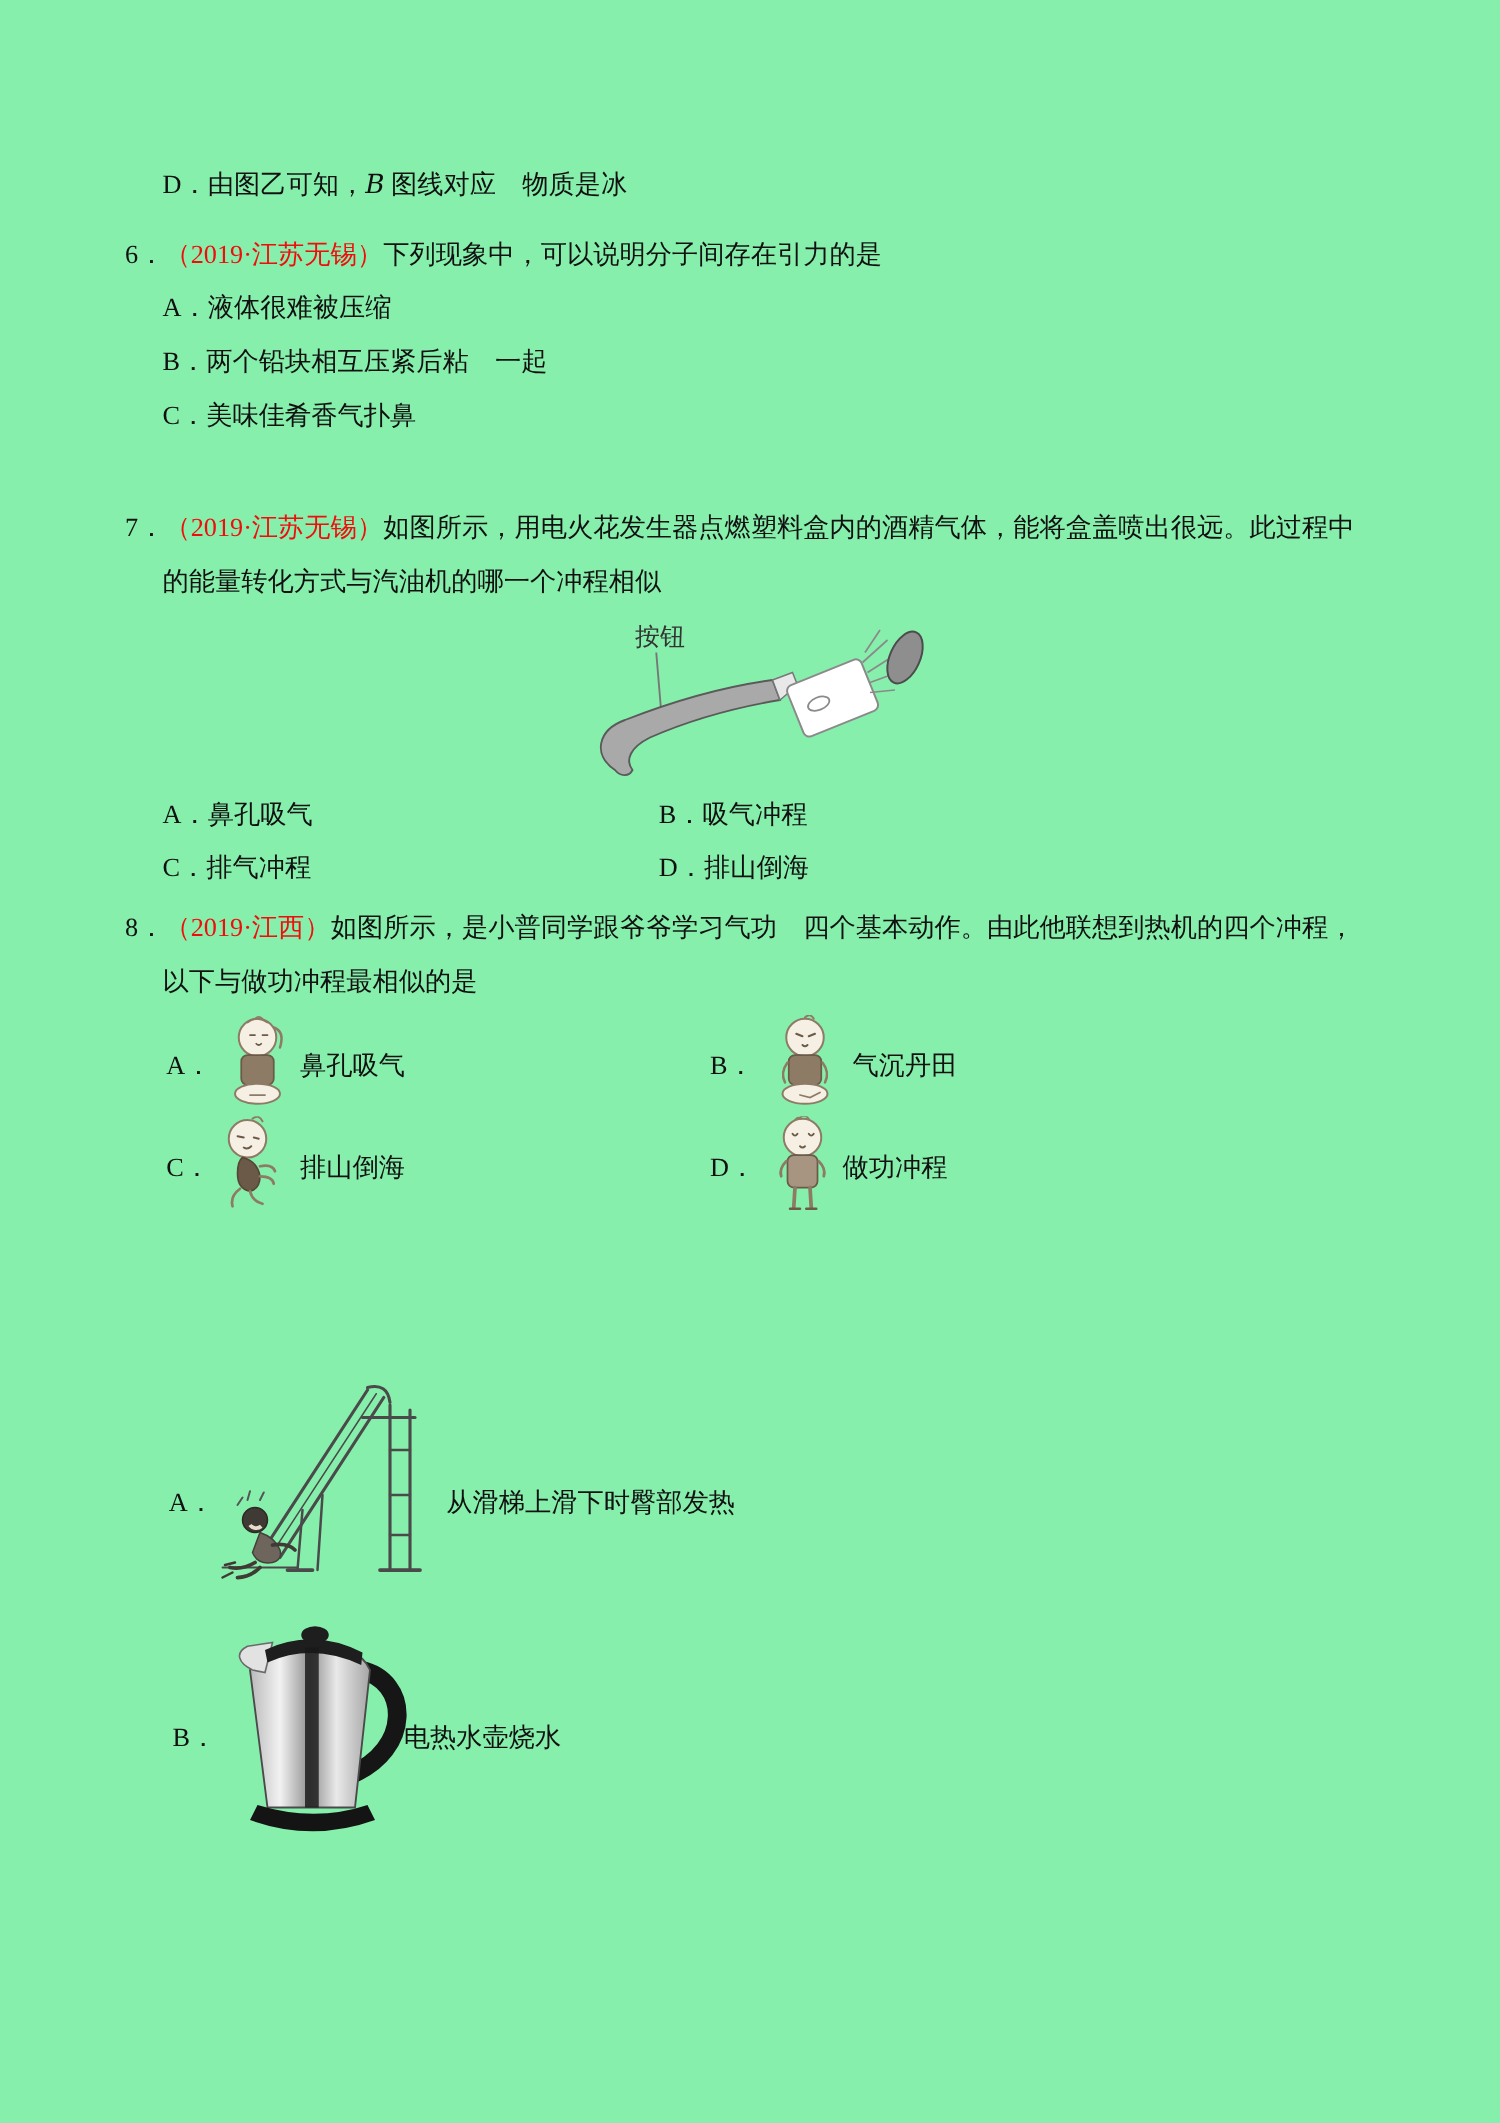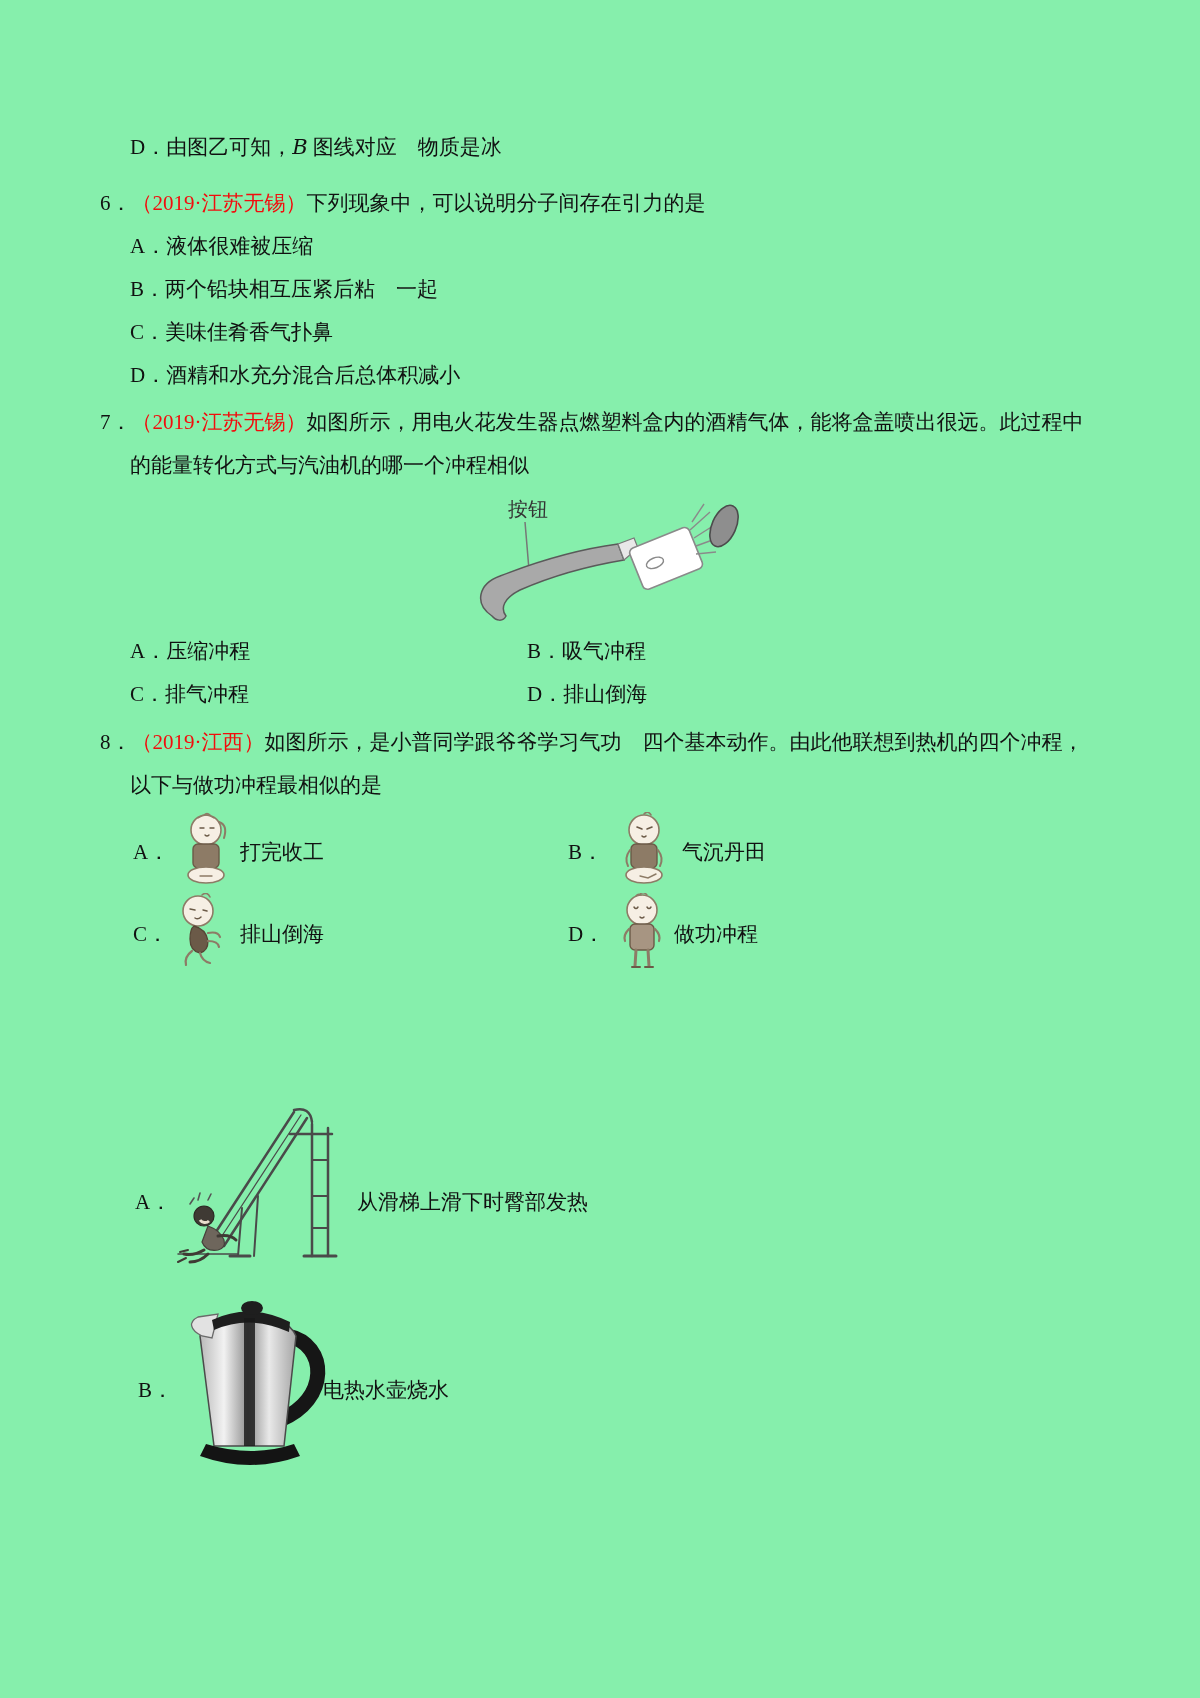--- a/index.html
+++ b/index.html
@@ -27,21 +27,20 @@
   <div class="abs" style="top:133px;left:130px;">
     <span>D．</span><span>由图乙可知，</span><span class="var">B</span><span> 图线对应　物质是冰</span>
   </div>
 
   <div class="abs" style="top:189px;left:100px;">
     <span>6．</span><span class="tag">（2019·江苏无锡）</span><span>下列现象中，可以说明分子间存在引力的是</span>
   </div>
   <div class="abs" style="top:232px;left:130px;">A．液体很难被压缩</div>
   <div class="abs" style="top:275px;left:130px;">B．两个铅块相互压紧后粘　一起</div>
   <div class="abs" style="top:318px;left:130px;">C．美味佳肴香气扑鼻</div>
-  <div class="abs" style="top:361px;left:130px;">D．酒精和水充分混合后总体积减小</div>
 
   <div class="abs" style="top:408px;left:100px;">
     <span>7．</span><span class="tag">（2019·江苏无锡）</span><span>如图所示，用电火花发生器点燃塑料盒内的酒精气体，能将盒盖喷出很远。此过程中</span>
   </div>
   <div class="abs" style="top:486px;left:462px;width:290px;height:145px;">
     <svg width="290" height="145" viewBox="0 0 290 145">
 
       <text x="46" y="30" font-size="20" fill="#333">按钮</text>
       <line x1="63" y1="36" x2="68" y2="96" stroke="#777" stroke-width="1.5"></line>
 
@@ -61,21 +60,21 @@
         <line x1="234" y1="68" x2="254" y2="66"></line>
         <line x1="230" y1="36" x2="242" y2="18"></line>
       </g>
 
       <ellipse cx="262" cy="40" rx="12" ry="22" transform="rotate(24 262 40)" fill="#8e8e8e" stroke="#4c4c4c" stroke-width="1.6"></ellipse>
     </svg>
   </div>
 
   <div class="abs" style="top:451px;left:130px;">的能量转化方式与汽油机的哪一个冲程相似</div>
 
-  <div class="abs" style="top:637px;left:130px;">A．压缩冲程</div>
+  <div class="abs" style="top:637px;left:130px;">A．鼻孔吸气</div>
   <div class="abs" style="top:637px;left:527px;">B．吸气冲程</div>
   <div class="abs" style="top:680px;left:130px;">C．排气冲程</div>
   <div class="abs" style="top:680px;left:527px;">D．排山倒海</div>
 
   <div class="abs" style="top:728px;left:100px;">
     <span>8．</span><span class="tag">（2019·江西）</span><span>如图所示，是小普同学跟爷爷学习气功　四个基本动作。由此他联想到热机的四个冲程，</span>
   </div>
   <div class="abs" style="top:771px;left:130px;">以下与做功冲程最相似的是</div>
 
   <div class="abs" style="top:838px;left:133px;">A．</div>
@@ -83,21 +82,21 @@
     <svg width="56" height="78" viewBox="0 0 56 78">
       <circle cx="26" cy="18" r="15" fill="#f6efe4" stroke="#8d7b66" stroke-width="1.6"></circle>
       <path d="M18 6 q8 -6 16 0 M24 3 q3 -3 6 0" class="figline" style="stroke:#8d7b66;stroke-width:1.4;"></path>
       <path d="M20 16 h4 M30 16 h4 M25 23 q2 2 4 0" class="figline" style="stroke:#6b5a47;stroke-width:1.4;"></path>
       <path d="M39 10 q9 3 5 16" class="figline" style="stroke:#8d7b66;stroke-width:2;"></path>
       <rect x="13" y="32" width="26" height="24" rx="5" fill="#8d7b66" stroke="#6b5a47" stroke-width="1.4"></rect>
       <ellipse cx="26" cy="63" rx="18" ry="8" fill="#f6efe4" stroke="#8d7b66" stroke-width="1.6"></ellipse>
       <path d="M20 64 l12 0" class="figline" style="stroke:#8d7b66;stroke-width:1.4;"></path>
     </svg>
   </div>
-  <div class="abs" style="top:838px;left:240px;">打完收工</div>
+  <div class="abs" style="top:838px;left:240px;">鼻孔吸气</div>
 
   <div class="abs" style="top:838px;left:568px;">B．</div>
   <div class="abs" style="top:812px;left:616px;">
     <svg width="56" height="78" viewBox="0 0 56 78">
       <circle cx="28" cy="18" r="15" fill="#f6efe4" stroke="#8d7b66" stroke-width="1.6"></circle>
       <path d="M28 2 q4 -4 7 1" class="figline" style="stroke:#8d7b66;stroke-width:1.6;"></path>
       <path d="M21 15 l5 2 M36 15 l-5 2 M26 24 q2 2 4 0" class="figline" style="stroke:#6b5a47;stroke-width:1.6;"></path>
       <rect x="15" y="32" width="26" height="24" rx="5" fill="#8d7b66" stroke="#6b5a47" stroke-width="1.4"></rect>
       <path d="M14 38 q-6 8 -2 16 M42 38 q6 8 2 16" class="figline" style="stroke:#8d7b66;stroke-width:2;"></path>
       <ellipse cx="28" cy="63" rx="18" ry="8" fill="#f6efe4" stroke="#8d7b66" stroke-width="1.6"></ellipse>

